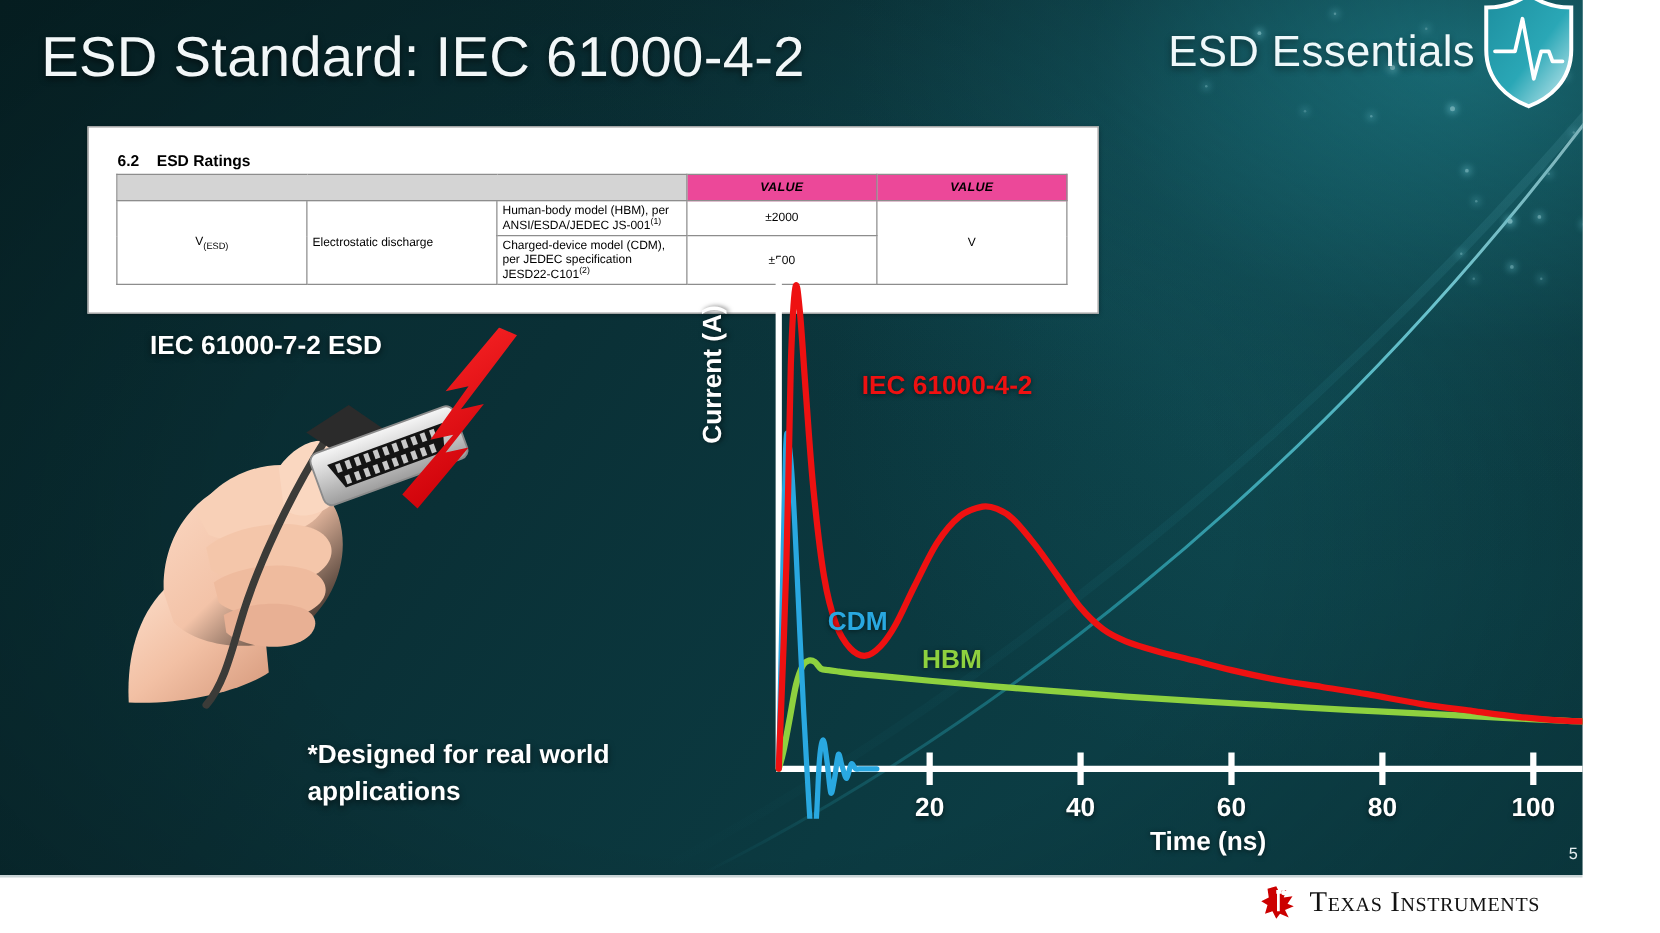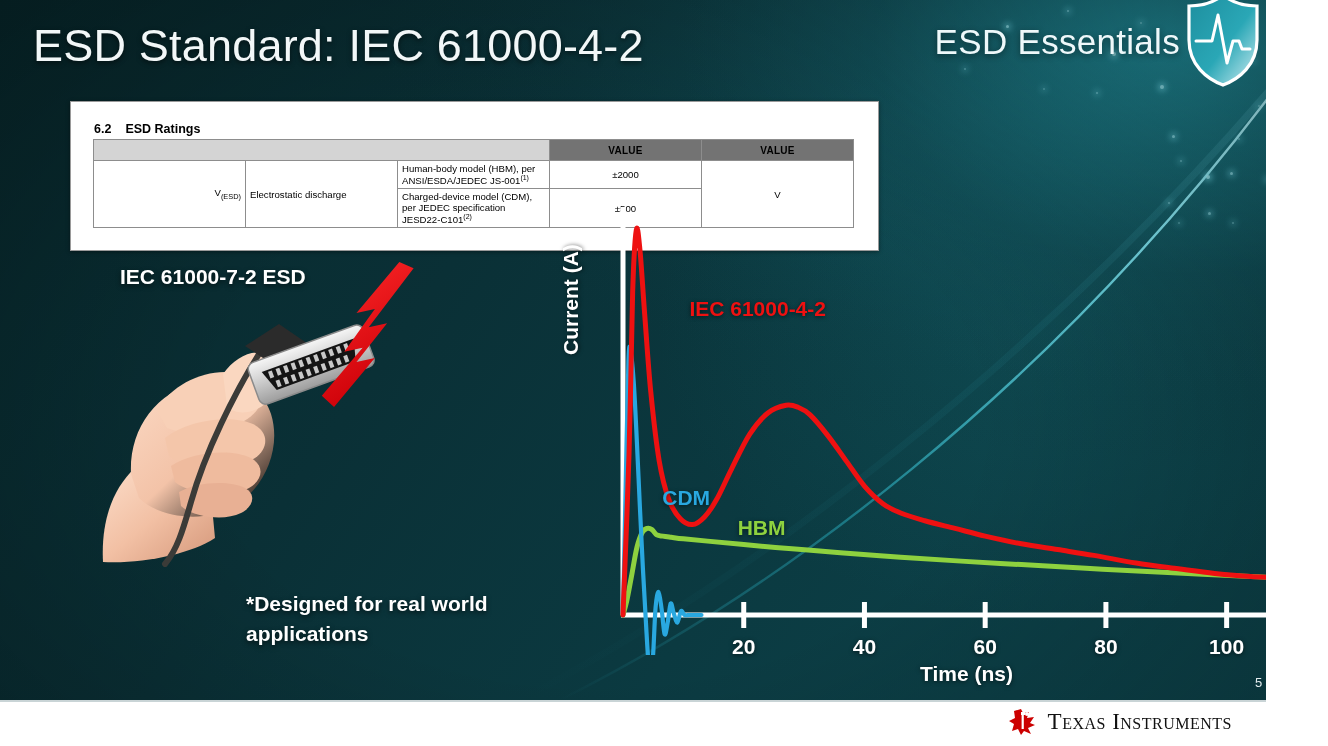--- a/index.html
+++ b/index.html
@@ -135,27 +135,28 @@
     color: #000;
     padding: 2px 4px;
     vertical-align: middle;
     font-weight: normal;
   }
   table.ratings tr.hdr td {
     background: #d4d4d4;
     height: 16px;
   }
   table.ratings th.colhdr {
-    background: #737373;
+    background: #ec4899;
     text-align: center;
     font-weight: bold;
     font-size: 10px;
     letter-spacing: 0.3px;
-  }
-  td.sym { width: 46px; text-align: right; padding-left: 6px;}
+    font-style: italic;
+  }
+  td.sym { width: 46px; text-align: center; padding-left: 6px;}
   td.param { width: 178px; }
   td.desc { }
   td.val { width: 74px; text-align: center; }
   td.unit { width: 74px; text-align: center; }
   .sub { font-size: 7.4px; vertical-align: sub; }
   .sup { font-size: 7px; vertical-align: super; }
   
   .iec-caption {
     position: absolute;
     left: 120px;

